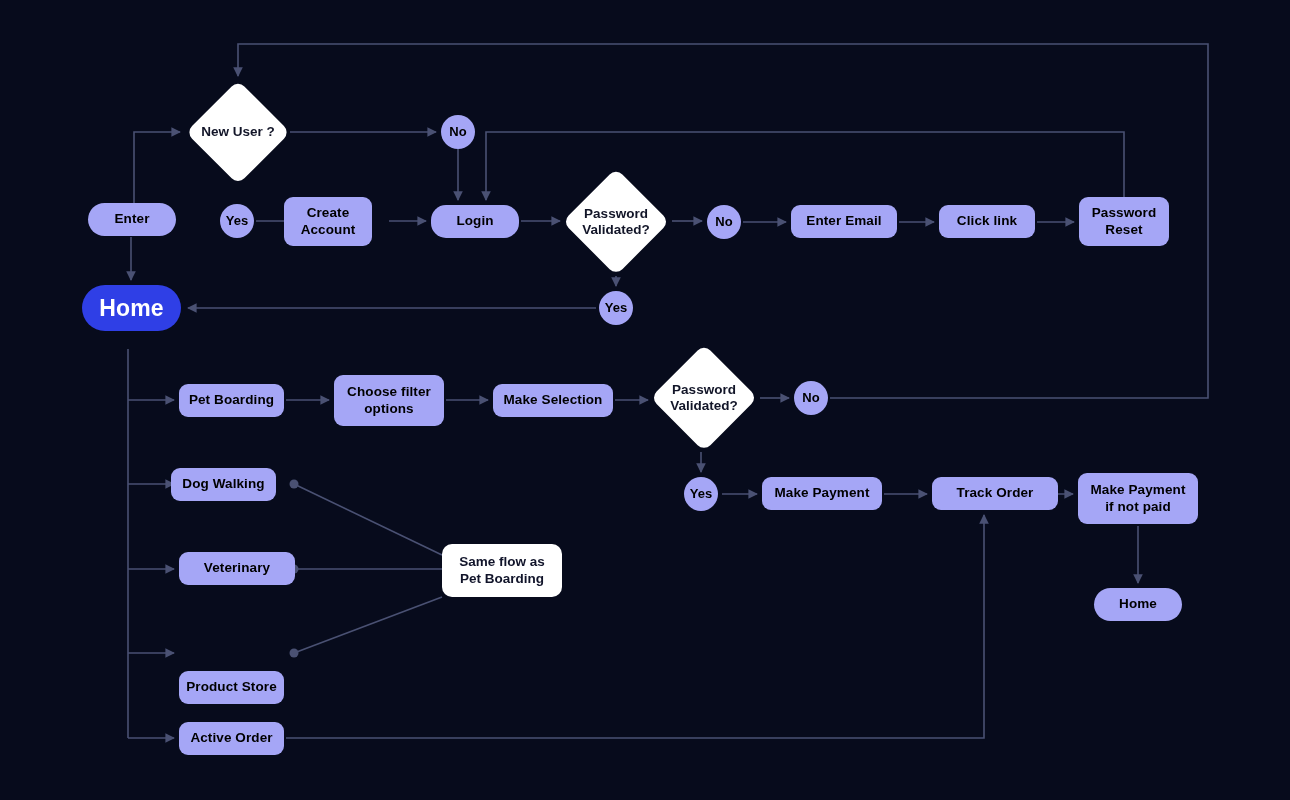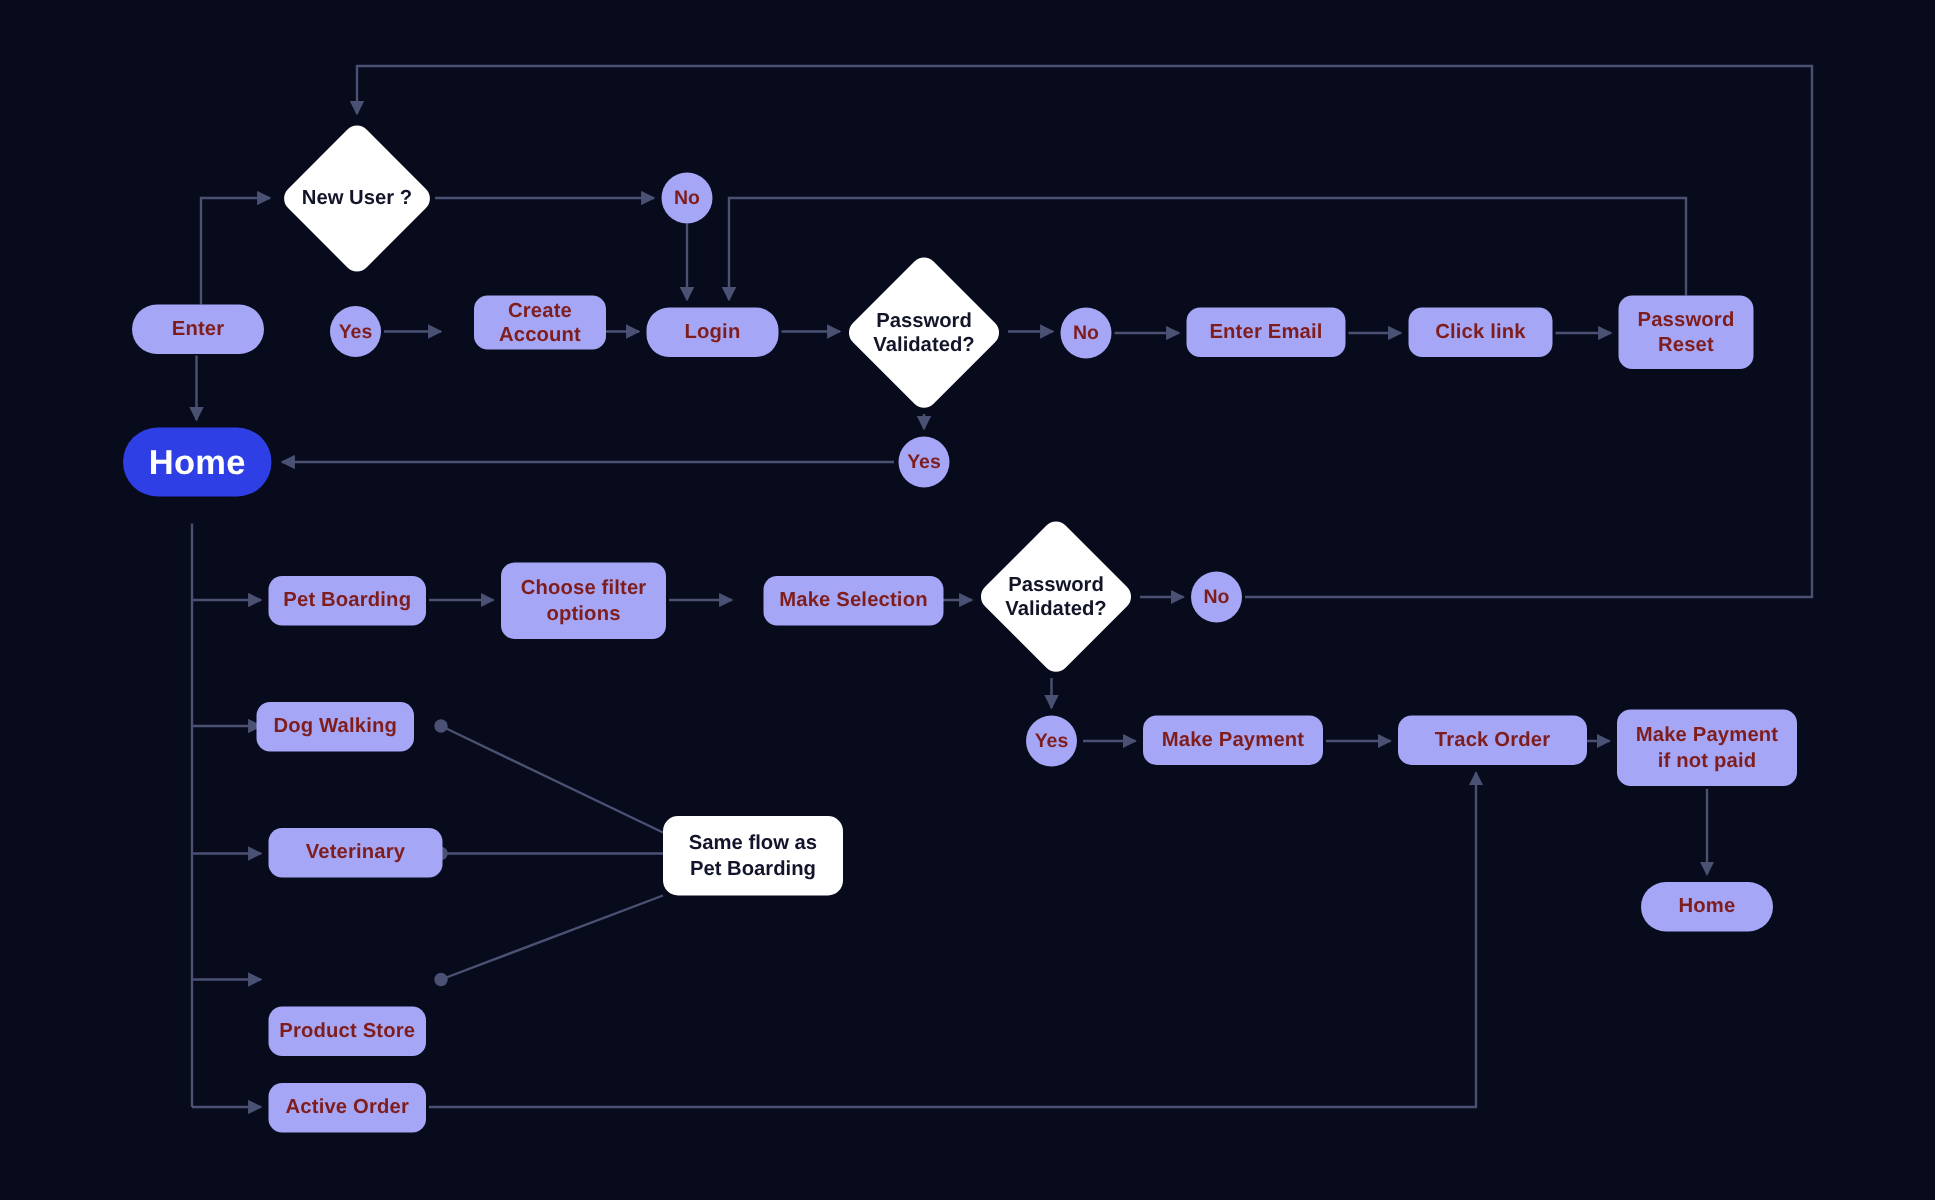--- a/index.html
+++ b/index.html
@@ -23,21 +23,21 @@
     pointer-events: none;
   }
   .node {
     position: absolute;
     display: flex;
     align-items: center;
     justify-content: center;
     text-align: center;
     line-height: 1.22;
     font-weight: 700;
-    color: #7f1d1d;
+    color: #000000;
     z-index: 5;
   }
   .node .lbl { display: block; white-space: pre-line; }
 
   
   .v-pill {
     background: #a5a6f6;
     border-radius: 999px;
     font-size: 13.5px;
     letter-spacing: .1px;
@@ -163,21 +163,21 @@
       <div class="node v-diamond" style="left: 186px; top: 80px; width: 104px; height: 104px;">
         <span class="dshape"></span>
         <span class="lbl">New User ?</span>
       </div>
       <div class="node v-circle" style="left: 441px; top: 115px; width: 34px; height: 34px;">
         <span class="lbl">No</span>
       </div>
       <div class="node v-circle" style="left: 220px; top: 204px; width: 34px; height: 34px;">
         <span class="lbl">Yes</span>
       </div>
-      <div class="node v-rect" style="left: 316px; top: 197px; width: 88px; height: 36px;">
+      <div class="node v-rect" style="left: 284px; top: 197px; width: 88px; height: 49px;">
         <span class="lbl">Create
 Account</span>
       </div>
       <div class="node v-rect" style="left: 431px; top: 205px; width: 88px; height: 33px; border-radius: 15px;">
         <span class="lbl">Login</span>
       </div>
       <div class="node v-diamond" style="left: 562px; top: 168px; width: 108px; height: 108px;">
         <span class="dshape"></span>
         <span class="lbl">Password
 Validated?</span>
@@ -201,21 +201,21 @@
       <div class="node v-home" style="left: 82px; top: 285px; width: 99px; height: 46px;">
         <span class="lbl">Home</span>
       </div>
       <div class="node v-rect" style="left: 179px; top: 384px; width: 105px; height: 33px;">
         <span class="lbl">Pet Boarding</span>
       </div>
       <div class="node v-rect" style="left: 334px; top: 375px; width: 110px; height: 51px;">
         <span class="lbl">Choose filter
 options</span>
       </div>
-      <div class="node v-rect" style="left: 509px; top: 384px; width: 120px; height: 33px;">
+      <div class="node v-rect" style="left: 493px; top: 384px; width: 120px; height: 33px;">
         <span class="lbl">Make Selection</span>
       </div>
       <div class="node v-diamond" style="left: 650px; top: 344px; width: 108px; height: 108px;">
         <span class="dshape"></span>
         <span class="lbl">Password
 Validated?</span>
       </div>
       <div class="node v-circle" style="left: 794px; top: 381px; width: 34px; height: 34px;">
         <span class="lbl">No</span>
       </div>

